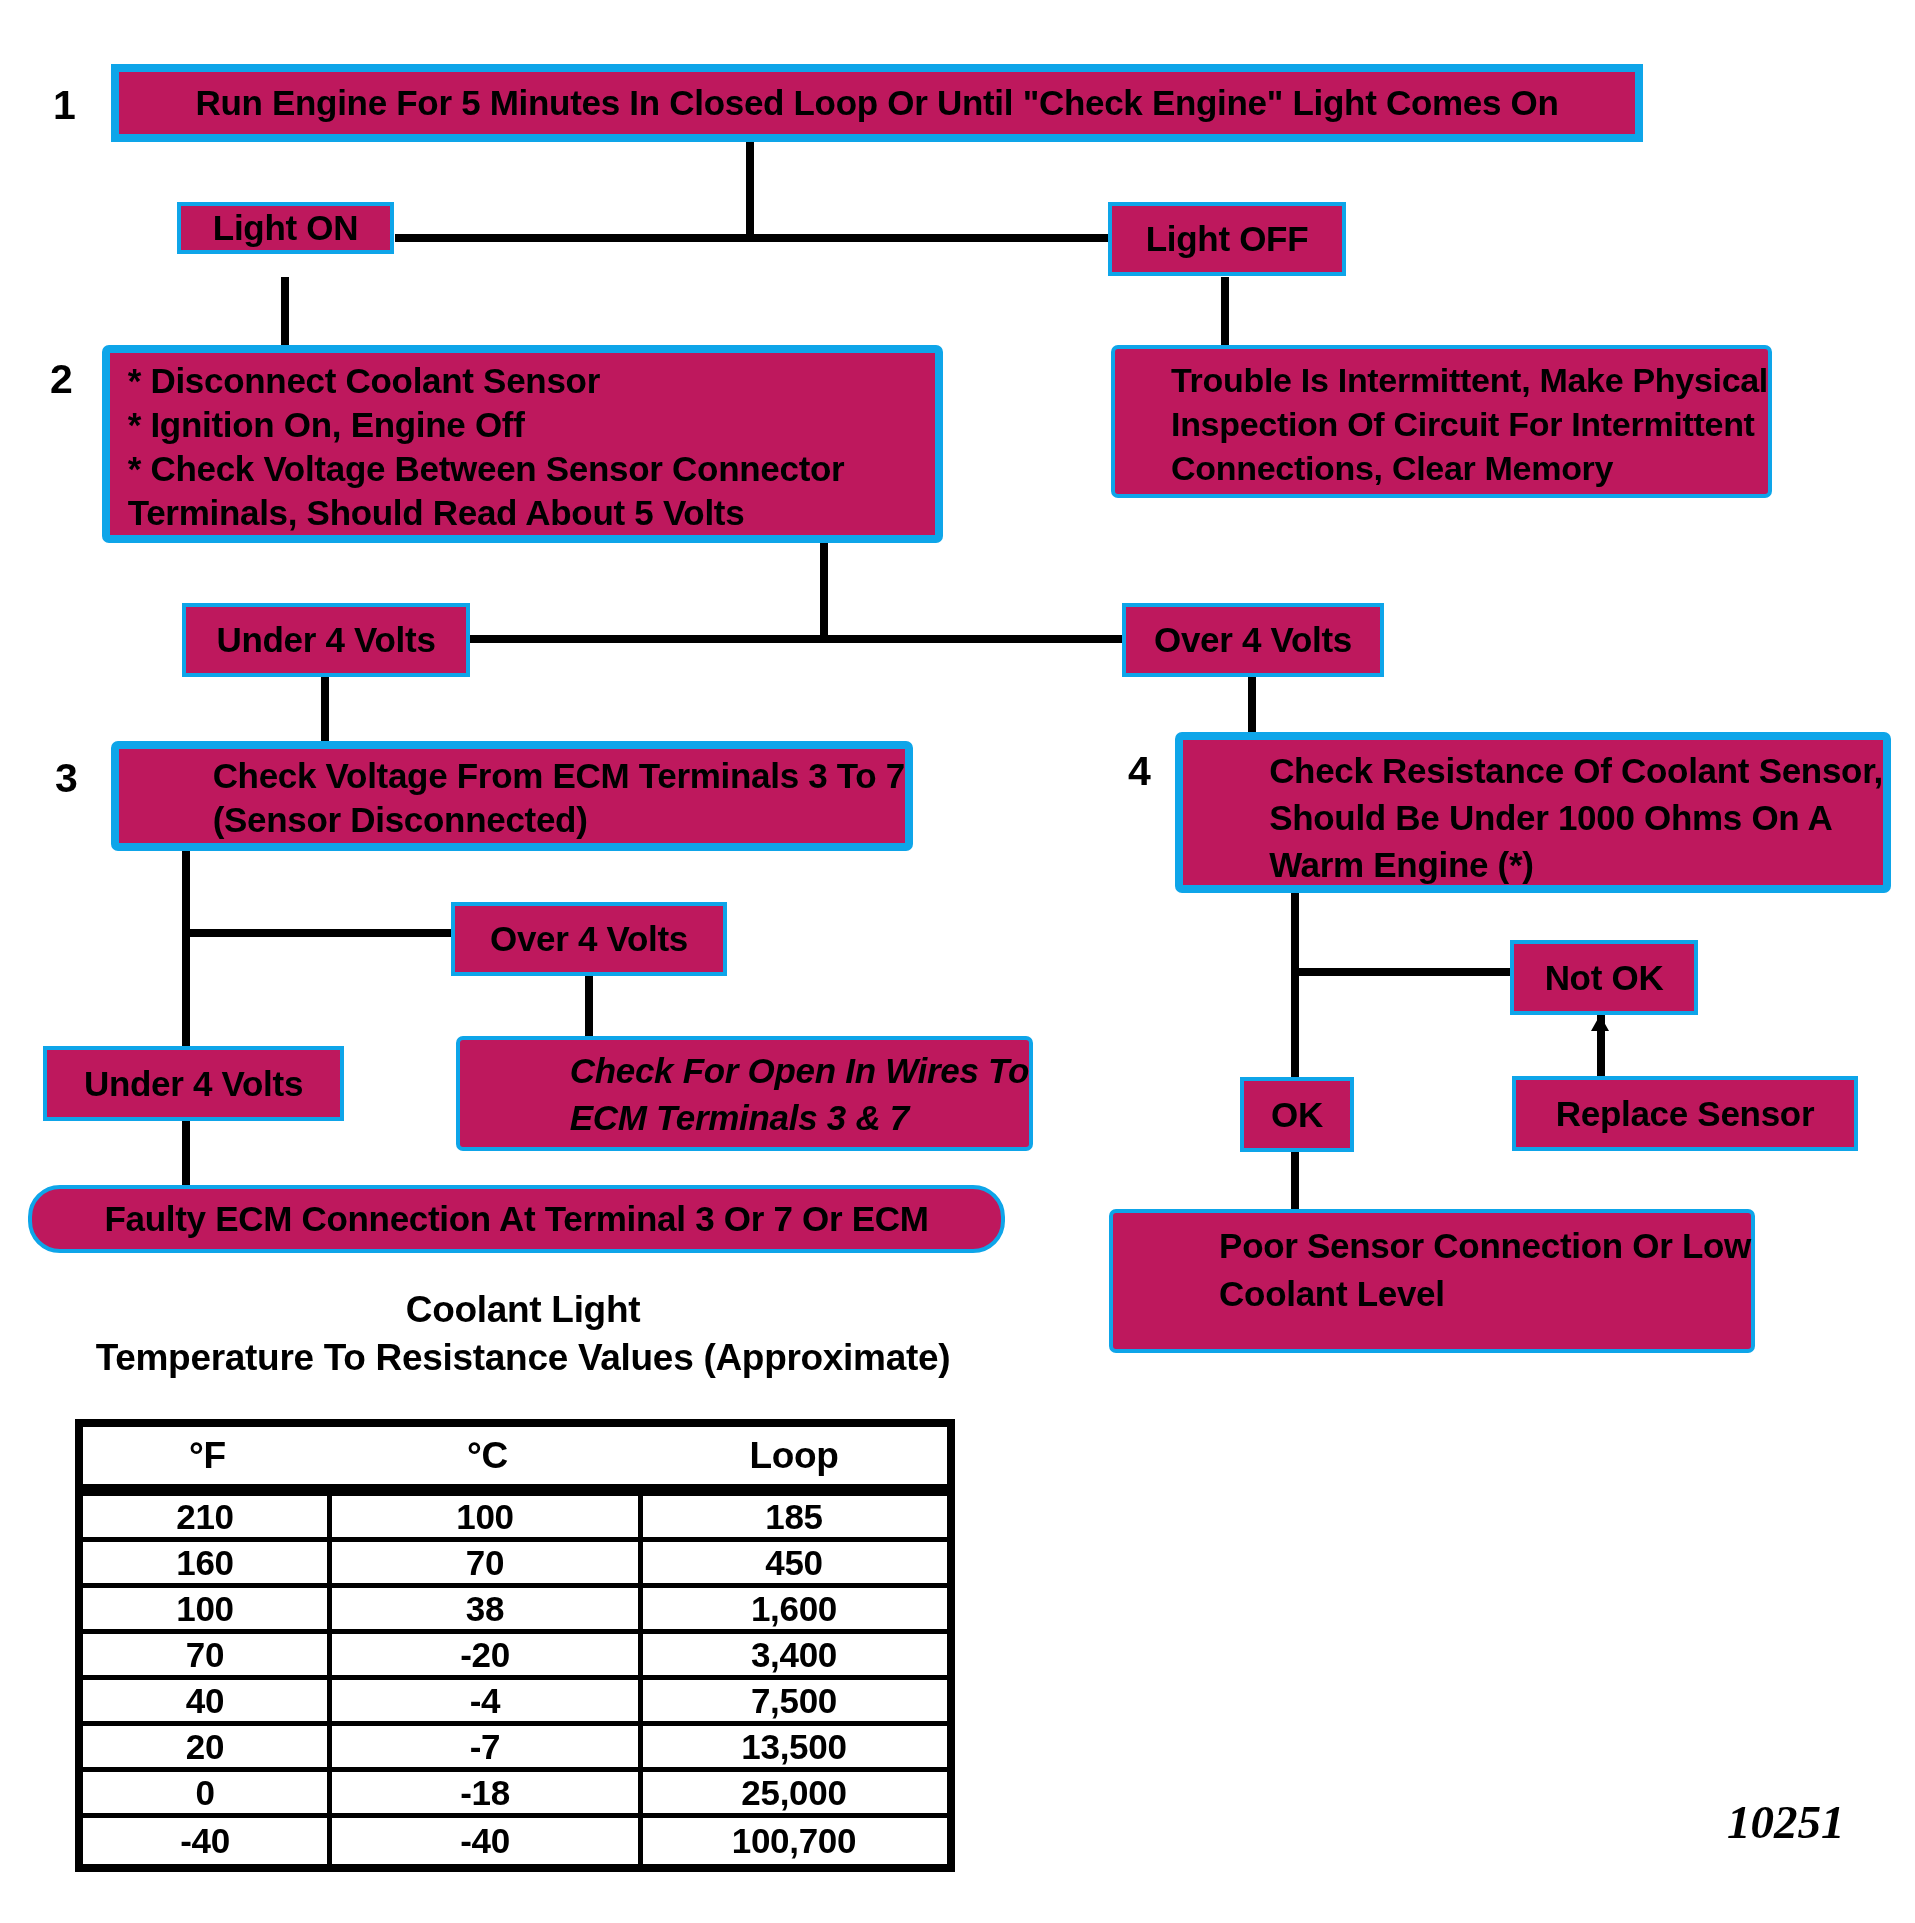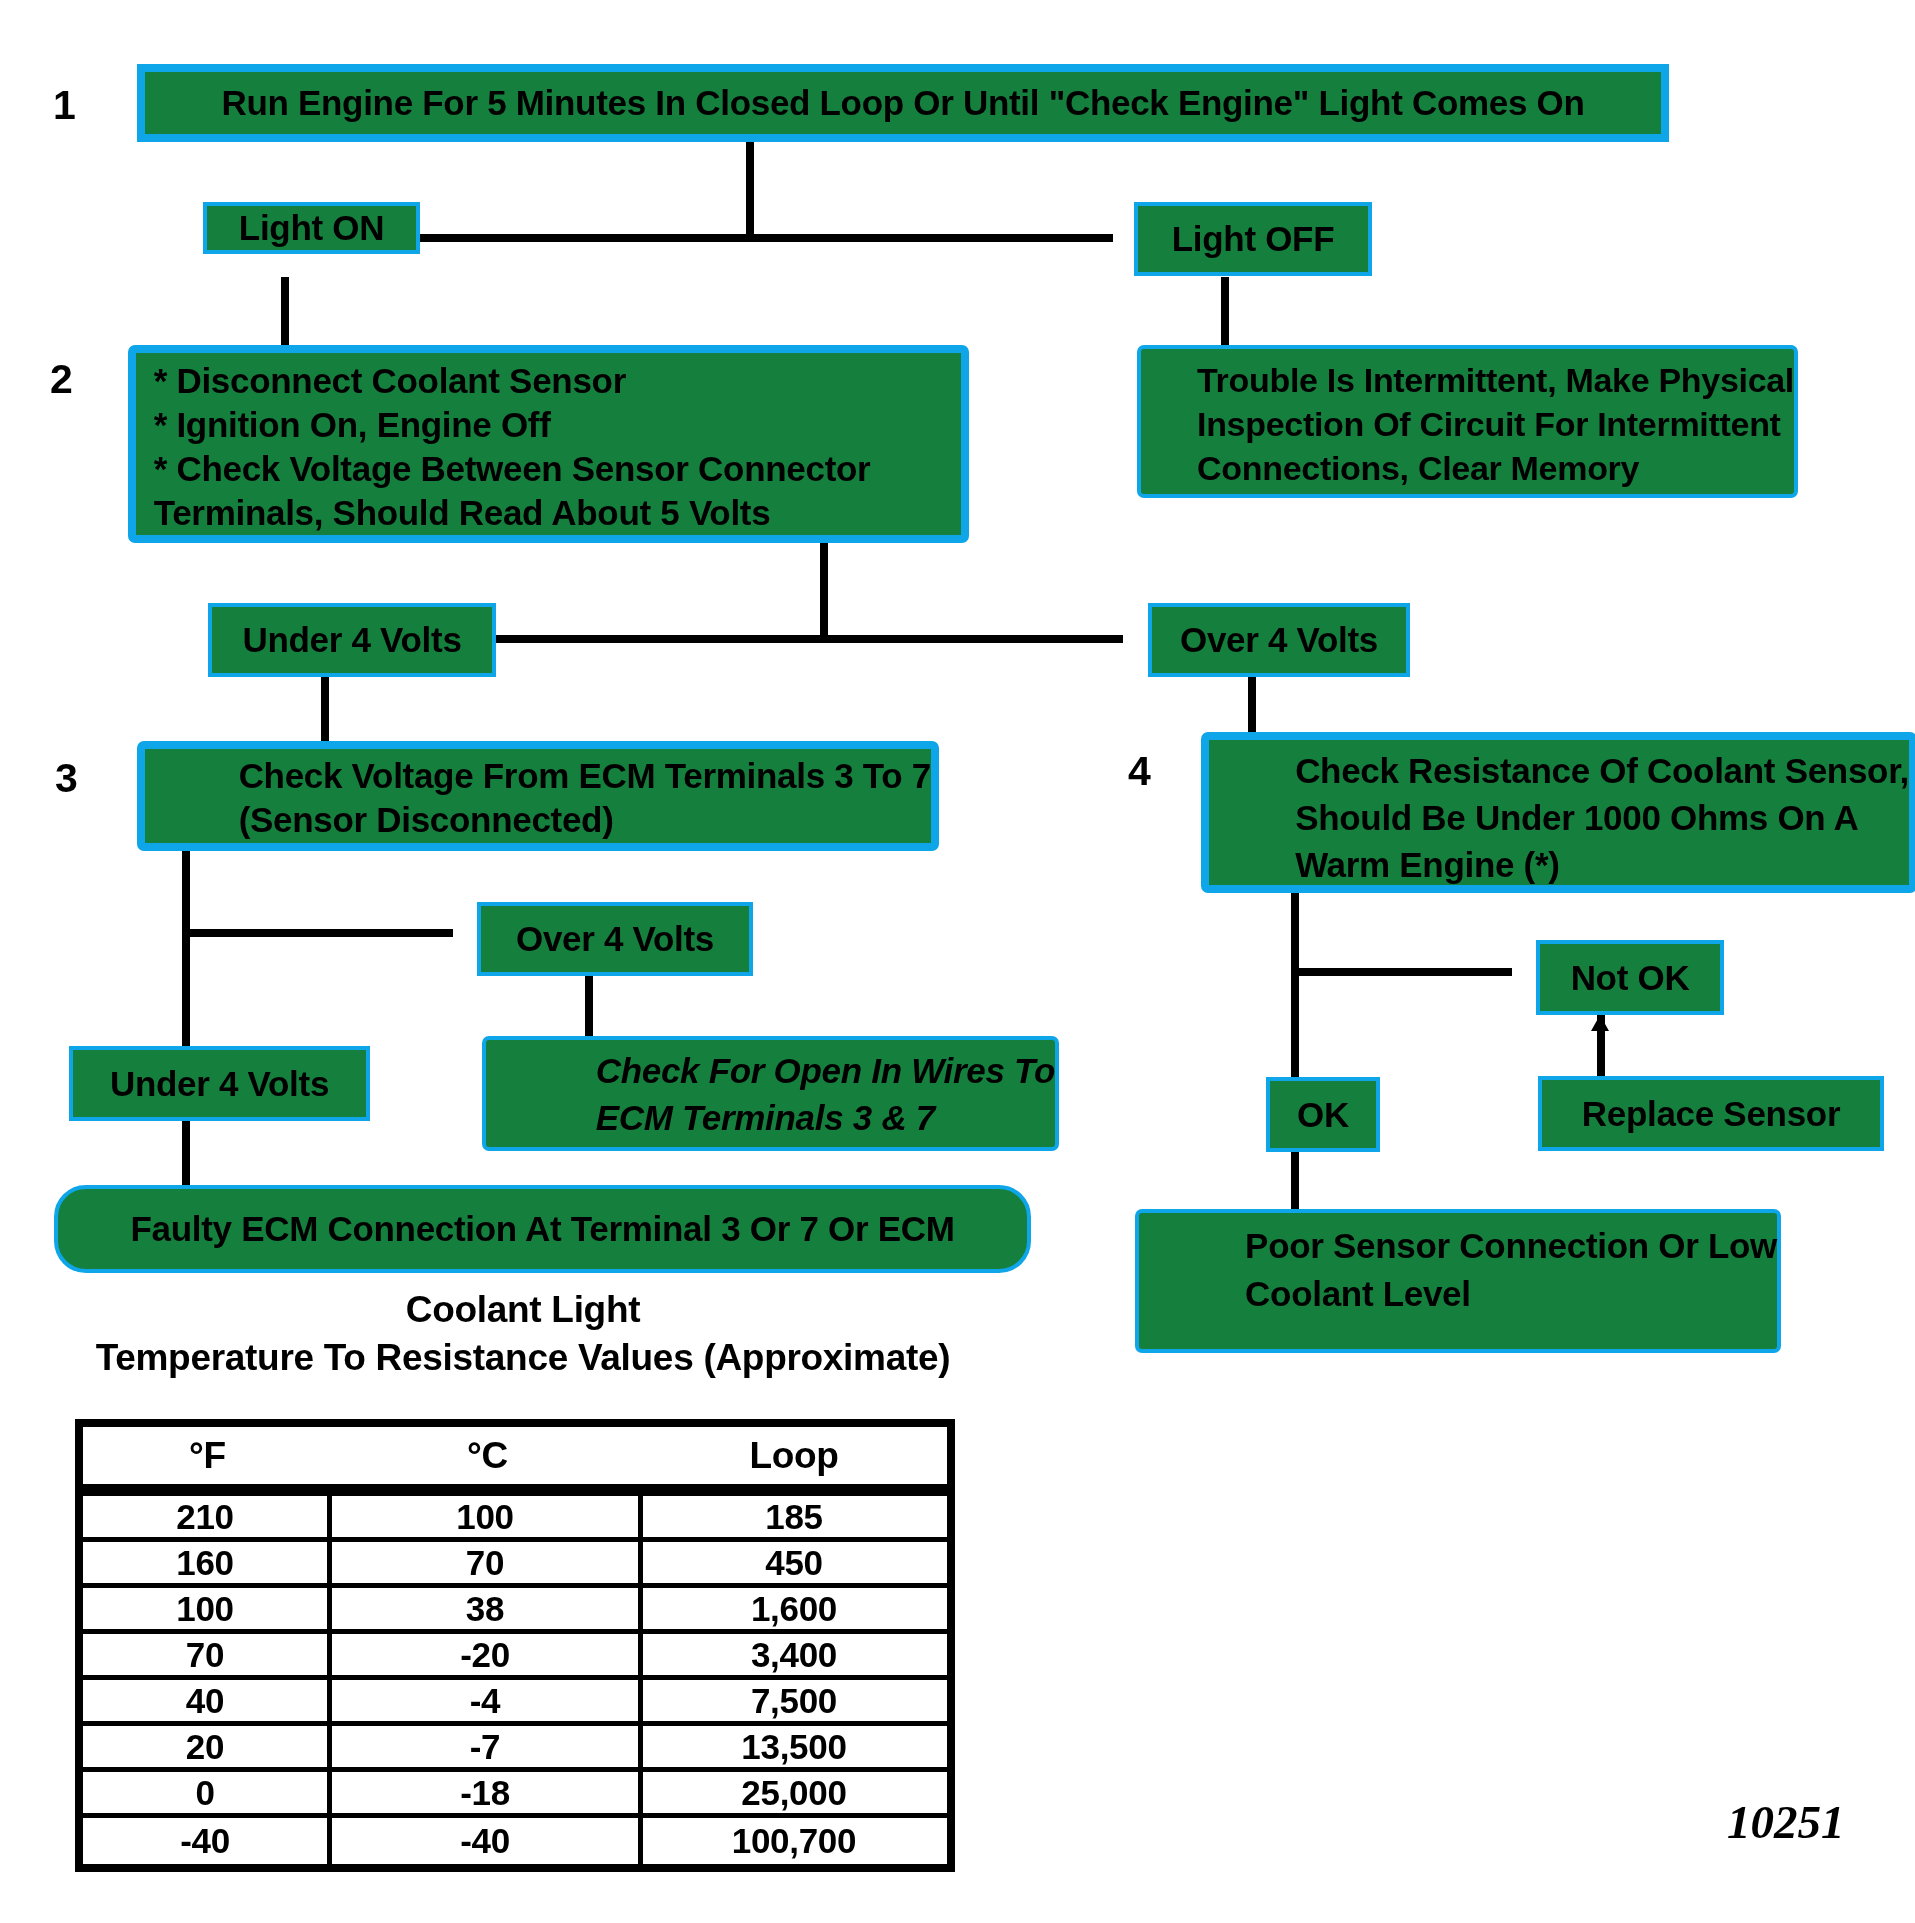--- a/index.html
+++ b/index.html
@@ -2,23 +2,23 @@
 <html style="font-size:14px"><head>
 <meta charset="utf-8">
 <style>
   html,body{margin:0;padding:0;background:#ffffff;}
   .page{
     position:relative;width:1915px;height:1923px;background:#ffffff;
     font-family:"Liberation Sans","DejaVu Sans",sans-serif;
     color:#000;font-weight:bold;letter-spacing:-0.3px;
   }
   .box{
-    position:absolute;border:4px solid #0ea5e9;background:#15803d;box-sizing:border-box;
+    position:absolute;border:4px solid #0ea5e9;background:#be185d;box-sizing:border-box;
     display:flex;align-items:center;justify-content:center;
-    font-size:35px;line-height:44px;white-space:pre;margin-left:26px;
+    font-size:35px;line-height:44px;white-space:pre;
   }
   .box.thick{border-width:8.9px;}
   .box.para{justify-content:flex-end;align-items:flex-start;white-space:pre-line;border-radius:7px;}
   .stepnum{position:absolute;font-size:41px;}
   .ln{position:absolute;background:#000;}
   .arrow-up{
     position:absolute;width:0;height:0;
     border-left:9.8px solid transparent;border-right:9.8px solid transparent;
     border-bottom:16px solid #000;
   }
@@ -98,21 +98,21 @@
 Should Be Under 1000 Ohms On A
 Warm Engine (*)</div>
 
   <div class="box" style="left:451px;top:902px;width:276px;height:74px;">Over 4 Volts</div>
 
   <div class="box" style="left:43px;top:1046px;width:301px;height:75px;">Under 4 Volts</div>
 
   <div class="box para" style="left:456px;top:1036px;width:577px;height:115px;padding:7px 0 0 19.5px;line-height:47px;font-style:italic;">Check For Open In Wires To
 ECM Terminals 3 &amp; 7</div>
 
-  <div class="box" style="left:28px;top:1185px;width:977px;height:88px;border-radius:32px;">Faulty ECM Connection At Terminal 3 Or 7 Or ECM</div>
+  <div class="box" style="left:28px;top:1185px;width:977px;height:68px;border-radius:32px;">Faulty ECM Connection At Terminal 3 Or 7 Or ECM</div>
 
   <div class="box" style="left:1510px;top:940px;width:188px;height:75px;">Not OK</div>
 
   <div class="box" style="left:1240px;top:1077px;width:114px;height:75px;">OK</div>
 
   <div class="box" style="left:1512px;top:1076px;width:346px;height:75px;">Replace Sensor</div>
 
   <div class="box para" style="left:1109px;top:1209px;width:646px;height:144px;padding:8.9px 0 0 19.5px;line-height:48px;">Poor Sensor Connection Or Low
 Coolant Level</div>
 

